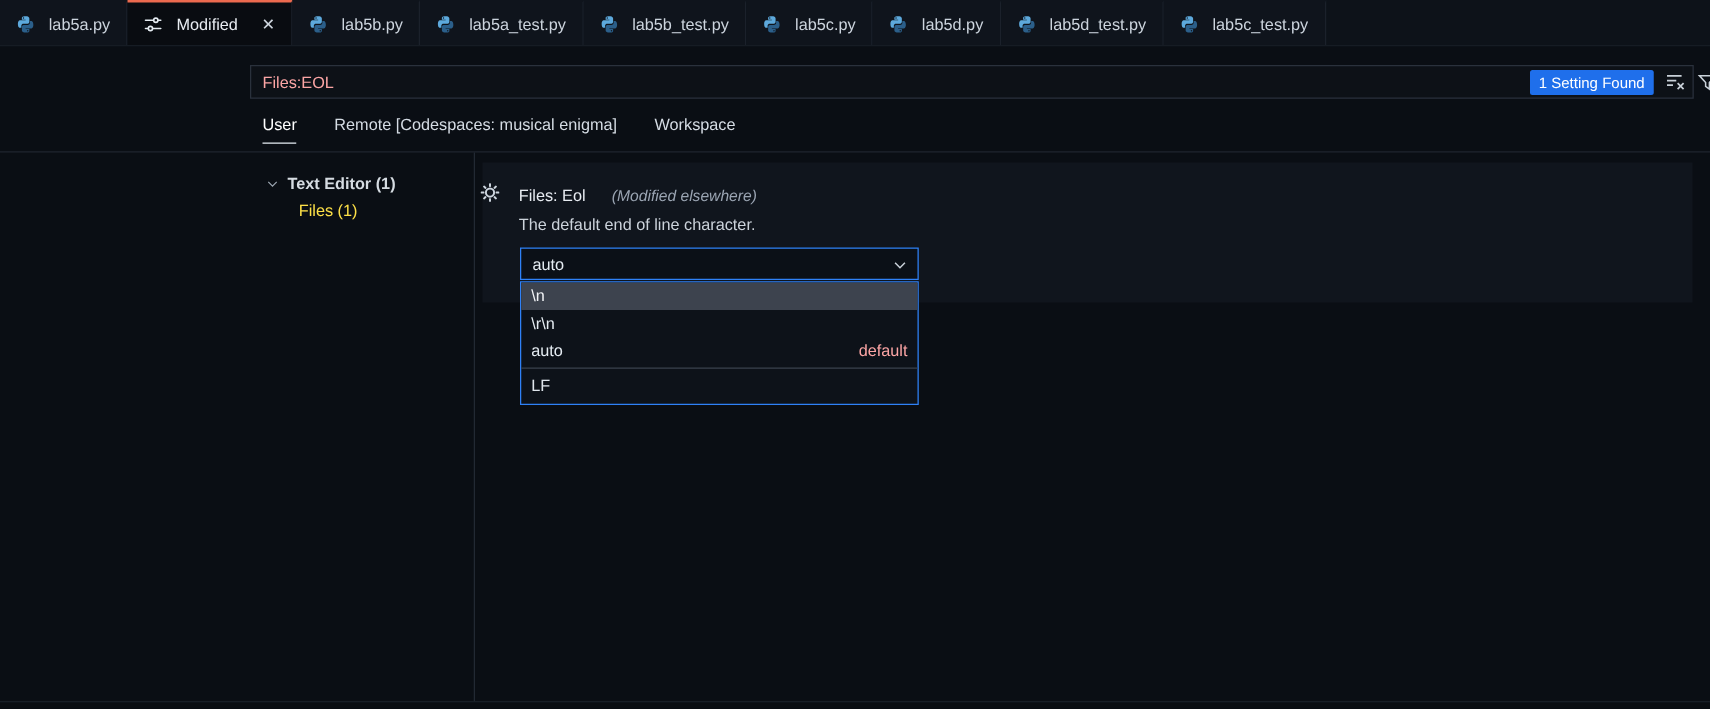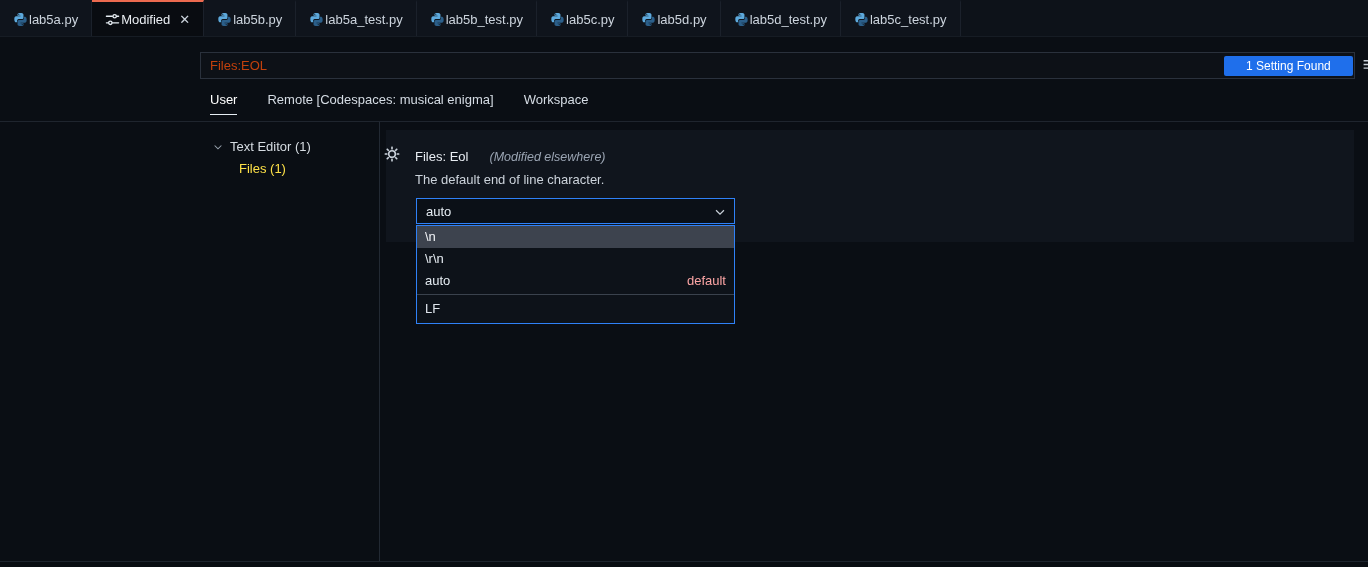--- a/index.html
+++ b/index.html
@@ -4,46 +4,46 @@
 <style>
   * { margin:0; padding:0; box-sizing:border-box; }
   html,body { width:1368px; height:567px; overflow:hidden; background:#0a0e14;
     font-family:"Liberation Sans", sans-serif; }
   .screen { position:relative; width:1368px; height:567px; background:#0a0e14; }
 
   
   .tabbar { position:absolute; top:0; left:0; width:1368px; height:37px;
     background:#0d1219; display:flex; align-items:stretch;
     border-bottom:1px solid #161c24; }
-  .tab { display:flex; align-items:center; gap:1px; padding:0 13px;
+  .tab { display:flex; align-items:center; gap:11px; padding:0 13px;
     background:#0f141c; border-right:1px solid #1b212b; border-top:2px solid transparent;
     font-size:13px; color:#ccd4dd; white-space:nowrap; cursor:pointer; }
   .tab.active { background:#090c11; border-top:2px solid #ec6a4f; color:#e9edf2; }
   .tab .ticon { display:flex; align-items:center; }
   .tab .tclose { margin-left:8px; font-size:13px; color:#cdd5de; line-height:1; }
 
   
   .search-input { position:absolute; left:200px; top:52px; width:1155px; height:27px;
-    background:#0d1117; border:1px solid #2a313c; color:#c2410c; font-size:13px;
+    background:#0d1117; border:1px solid #2a313c; color:#fca5a5; font-size:13px;
     font-family:"Liberation Sans", sans-serif; padding:0 76px 0 9px; outline:none; }
   .search-right { position:absolute; left:1224px; top:55px; height:21px;
     display:flex; align-items:center; gap:9px; }
   .badge { background:#1f6feb; color:#ffffff; font-size:12px; line-height:20px;
-    padding:0 22px; border-radius:2px; white-space:nowrap; }
+    padding:0 7px; border-radius:2px; white-space:nowrap; }
   .sicon { display:flex; align-items:center; cursor:pointer; }
 
   .scope-tabs { position:absolute; left:210px; top:92px; display:flex; gap:30px;
     font-size:13px; color:#d5dce4; }
   .scope { padding-bottom:7px; border-bottom:1px solid transparent; cursor:pointer; }
   .scope.active { color:#ffffff; border-bottom:1px solid #e6edf3; }
 
   .header-line { position:absolute; left:0; top:121px; width:1368px; height:1px; background:#1f252e; }
 
   .toc-row1 { position:absolute; left:212px; top:139px; display:flex; align-items:center;
-    gap:6px; font-size:13px; color:#d6dce2; cursor:pointer; }
+    gap:6px; font-size:13px; color:#d6dce2; cursor:pointer;font-weight:bold; }
   .toc-row2 { position:absolute; left:239px; top:161px; font-size:13px; color:#fde047; cursor:pointer; }
 
   .divider { position:absolute; left:379px; top:122px; width:1px; height:439px; background:#222933; }
 
   .setting-row { position:absolute; left:386px; top:130px; width:968px; height:112px; background:#10151d; }
   .gear { position:absolute; left:384px; top:146px; width:16px; height:16px; cursor:pointer; }
 
   .setting-title { position:absolute; left:415px; top:149px; font-size:13px; color:#e8ecf2; }
   .setting-title b { font-weight:normal; }
   .modified-note { font-style:italic; font-weight:normal; color:#9aa4b2; margin-left:21px; font-size:12.5px; }

